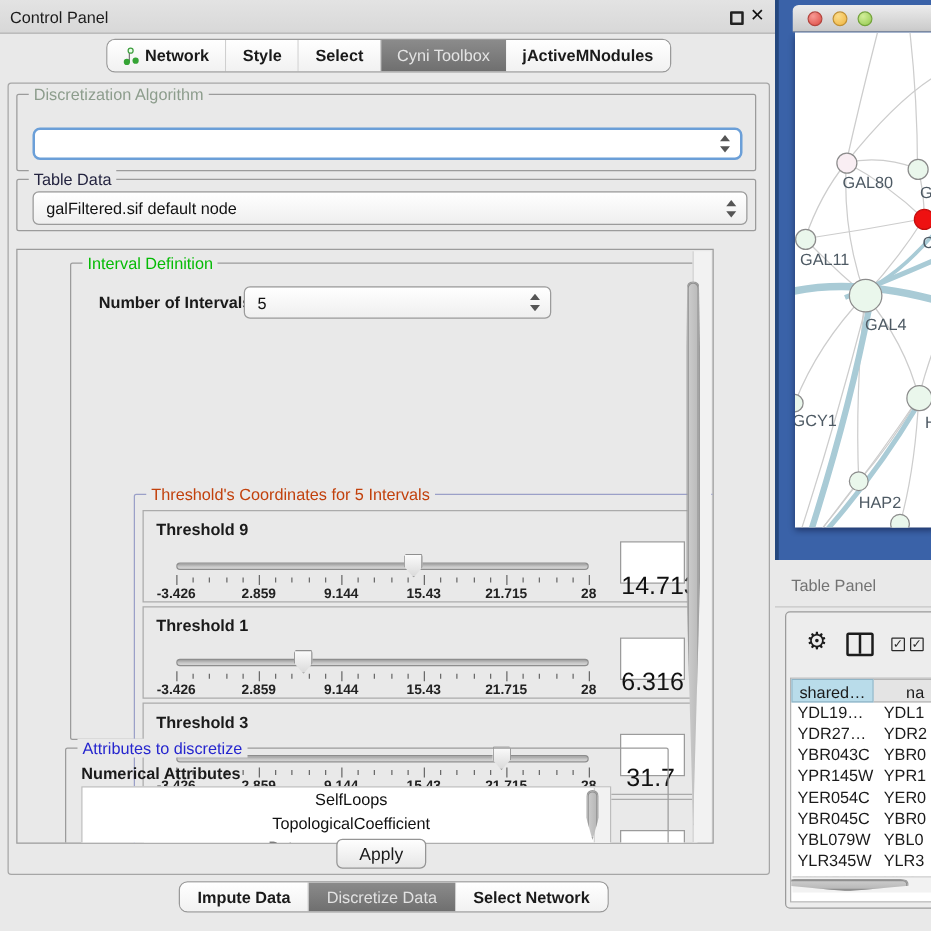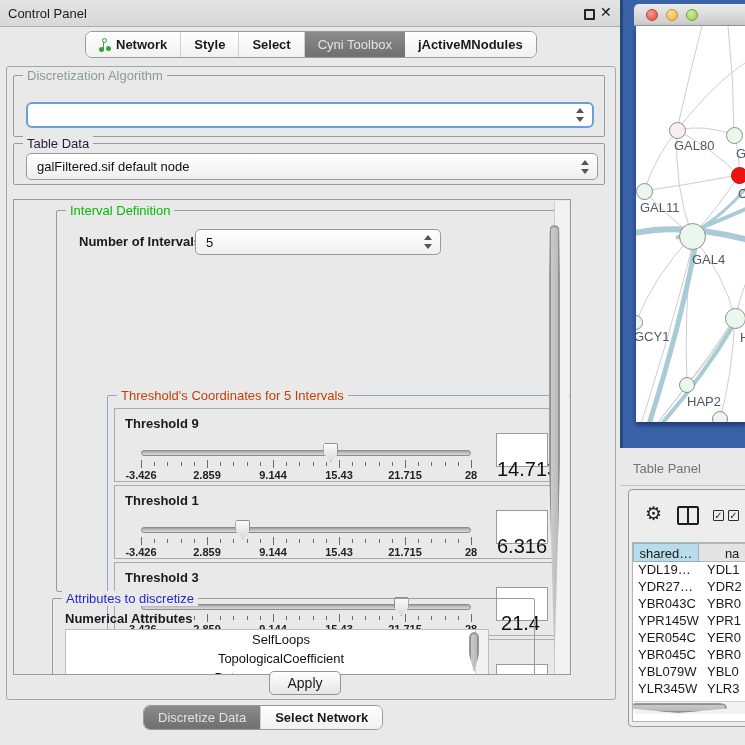--- a/index.html
+++ b/index.html
@@ -349,21 +349,21 @@
                   </div>
                   <div class="scale">
                     <span style="left:0%">-3.426</span>
                     <span style="left:20%">2.859</span>
                     <span style="left:40%">9.144</span>
                     <span style="left:60%">15.43</span>
                     <span style="left:80%">21.715</span>
                     <span style="left:100%">28</span>
                   </div>
                 </div>
-                <div class="th-value">21.4</div>
+                <div class="th-value">31.7</div>
               </div>
               <div class="th-panel" style="top: 243px;">
                 <span class="th-label">Threshold 4</span>
                 <div class="th-value">11.344</div>
               </div>
             </div>
         </div>
       </div>
 
       <div class="group" id="attr-group">
@@ -381,20 +381,23 @@
 
       <div id="inner-vscroll">
           <div class="thumb"></div>
         </div>
     </div>
 
     <div id="apply-btn">Apply</div>
   </div>
 
   <div id="bottom-tabs">
+    <div class="b-tab">
+        <span>Impute Data</span>
+      </div>
     <div class="b-tab active">
         <span>Discretize Data</span>
       </div>
     <div class="b-tab">
         <span>Select Network</span>
       </div>
   </div>
 </div>
 
 <div id="right-pane">

